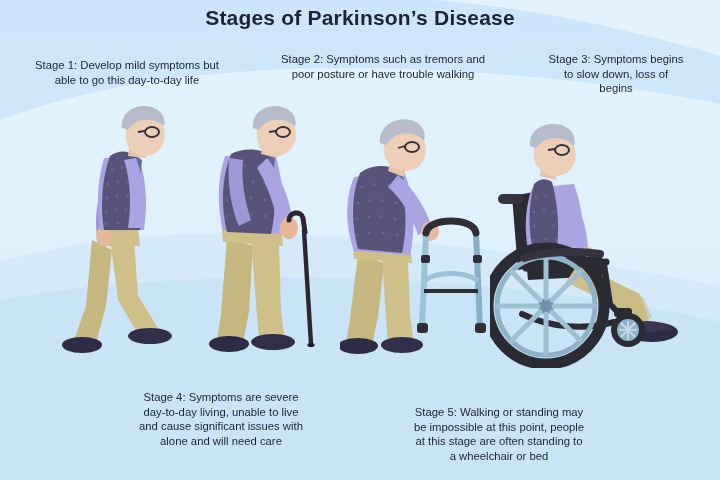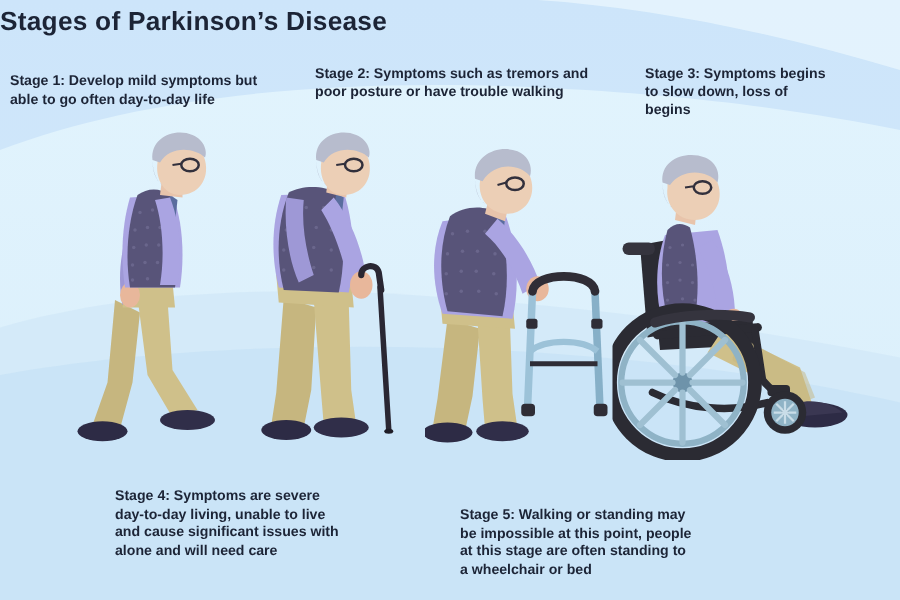--- a/index.html
+++ b/index.html
@@ -9,29 +9,29 @@
     background:#d7ecfa;
   }
   #stage{position:relative;width:720px;height:480px;overflow:hidden;}
 
   
   .bg-base{position:absolute;inset:0;background:#cfe6f9;}
   .bg-wave-top{position:absolute;left:0;top:0;width:720px;height:480px;}
 
   
   .title{
-    position:absolute;left:0;top:6px;width:720px;text-align:left;
+    position:absolute;left:0;top:6px;width:720px;text-align:center;
     font-size:21px;font-weight:bold;color:#1c2436;letter-spacing:.2px;
     z-index:40;
   }
 
   
   .cap{
-    position:absolute;color:#1c2436;
-    font-size:11.3px;font-weight:bold;line-height:14.6px;z-index:40;
+    position:absolute;text-align:center;color:#1c2436;
+    font-size:11.3px;font-weight:normal;line-height:14.6px;z-index:40;
   }
   .cap1{left:8px;  top:58px;  width:238px;}
   .cap2{left:252px;top:52px;  width:262px;}
   .cap3{left:516px;top:52px;  width:200px;}
   .cap4{left:92px; top:390px; width:258px;}
   .cap5{left:368px;top:390px; width:262px;margin-top:15px;}
 
   .fig{position:absolute;z-index:20;}
   .f1{left:52px; top:100px;}
   .f2{left:205px;top:100px;}
@@ -60,21 +60,21 @@
     <path d="M0,120 C110,78 260,62 430,70 C560,76 650,90 720,104 L720,480 L0,480 Z" fill="url(#gLow)" opacity="0.95"></path>
     <path d="M430,0 C520,6 620,26 720,56 L720,0 Z" fill="#e6f5fd" opacity="0.85"></path>
     <path d="M0,262 C90,236 200,228 330,236 C470,245 600,262 720,286 L720,480 L0,480 Z" fill="#d2e9f8" opacity="0.85"></path>
     <path d="M0,300 C120,278 280,272 430,282 C560,291 650,306 720,322 L720,480 L0,480 Z" fill="#c9e3f6" opacity="0.9"></path>
   </svg>
 
   <div class="title">Stages of Parkinson’s Disease</div>
 
   <div class="cap cap1">
     <div>Stage 1: Develop mild symptoms but</div>
-    <div>able to go often day-to-day life</div>
+    <div>able to go this day-to-day life</div>
   </div>
 
   <div class="cap cap2">
     <div>Stage 2: Symptoms such as tremors and</div>
     <div>poor posture or have trouble walking</div>
   </div>
 
   <div class="cap cap3">
     <div>Stage 3: Symptoms begins</div>
     <div>to slow down, loss of</div>

